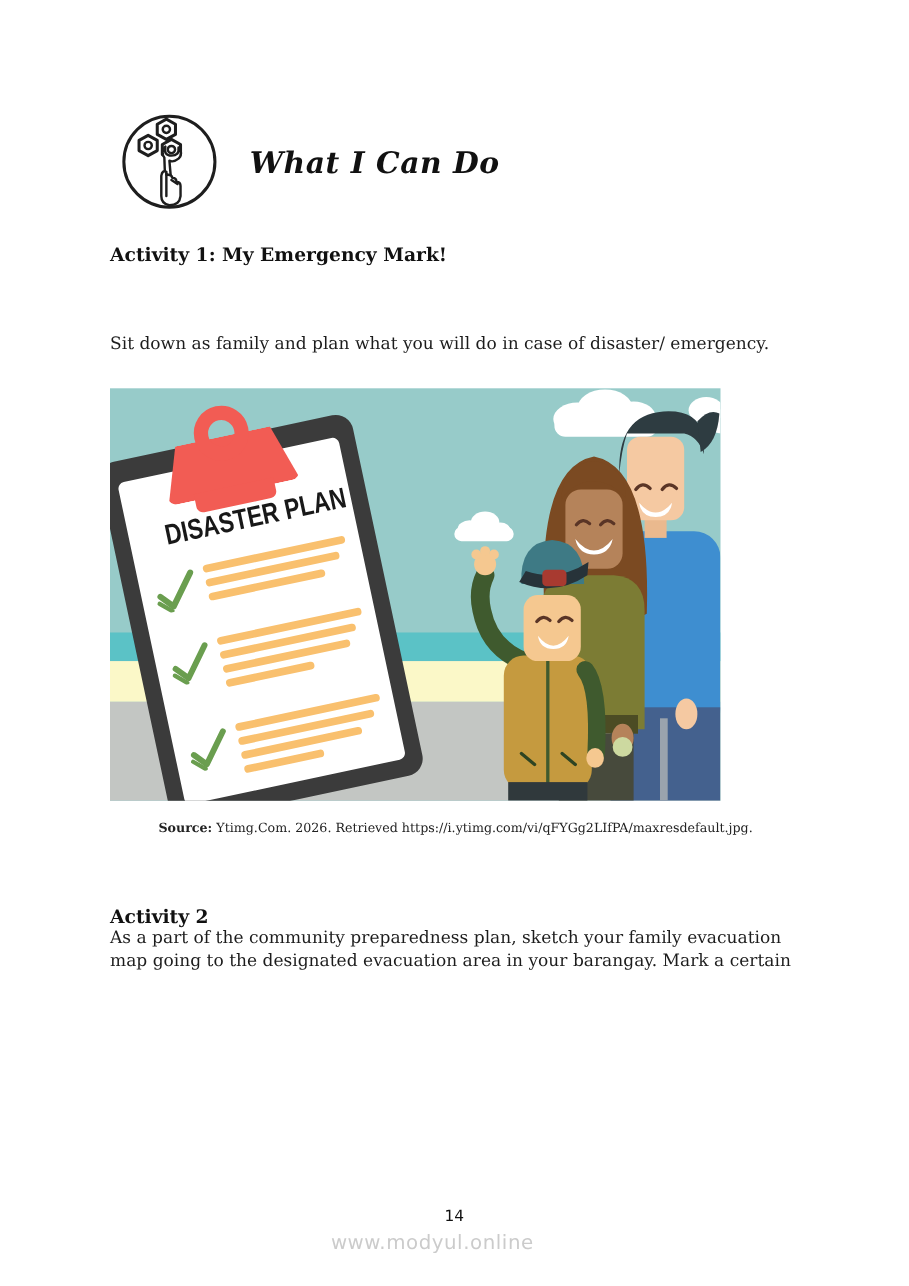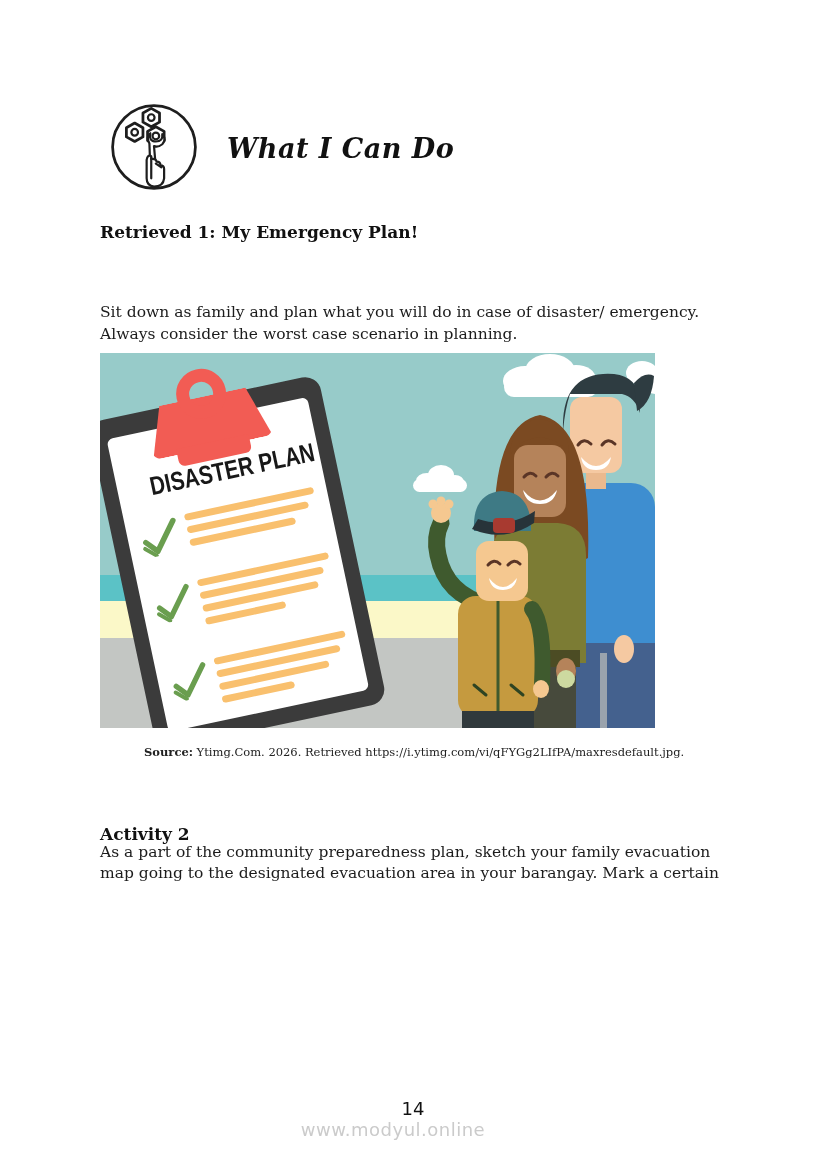--- a/index.html
+++ b/index.html
@@ -50,21 +50,21 @@
   .check-row.g3{margin-top:26px;}
   .bars{padding-top:2px;}
   .bar{height:7px;border-radius:4px;background:#f9c06e;margin-bottom:6px;}
 
   
   .source{position:absolute;left:100px;top:745px;font-size:11.5px;color:#222;}
   .source b{font-weight:bold;margin-left:44px;}
 
   
   .page-number{position:absolute;left:0;top:1098px;width:826px;text-align:center;
-               font-family:"DejaVu Sans","Liberation Sans",sans-serif;font-size:18px;color:#111;}
+               font-family:"DejaVu Sans","Liberation Sans",sans-serif;font-size:14px;color:#111;}
   .watermark{position:absolute;left:0;top:1119px;width:786px;text-align:center;
              font-family:"DejaVu Sans","Liberation Sans",sans-serif;font-size:18px;
              color:#cbcbcb;letter-spacing:.5px;}
 </style>
 </head>
 <body>
 
 <div class="page">
 
   <div class="header-icon">
@@ -83,24 +83,23 @@
       <g fill="#ffffff" stroke="#1e1e1e" stroke-width="2.4" stroke-linejoin="round" stroke-linecap="round">
         <path d="M45,46 Q41,40 46,35 Q44,44 52,44 Q60,44 59,36 Q64,42 59,47 Q54,51 50,49 L52,72 L46,73 Z"></path>
         <path d="M47,60 Q43,58 42,64 L42,84 Q42,92 50,93 Q60,93 61,84 L61,74 Q61,70 57,70 Q57,66 53,66 Q52,62 47,63 Z"></path>
         <path d="M47,62 L47,84"></path>
         <path d="M52,68 L58,72"></path>
       </g>
     </svg>
   </div>
   <h1 class="page-title">What I Can Do</h1>
 
-  <h2 class="h2 a1-heading">Retrieved 1: My Emergency Plan!</h2>
+  <h2 class="h2 a1-heading">Activity 1: My Emergency Mark!</h2>
   <div class="para a1-para">
     <div>Sit down as family and plan what you will do in case of disaster/ emergency.</div>
-    <div>Always consider the worst case scenario in planning.</div>
   </div>
 
   <div class="illustration">
     <div class="band band-sea"></div>
     <div class="band band-sand"></div>
     <div class="band band-ground"></div>
 
     <svg class="scene" width="555" height="375" viewBox="0 0 555 375">
 
       <g fill="#ffffff">

